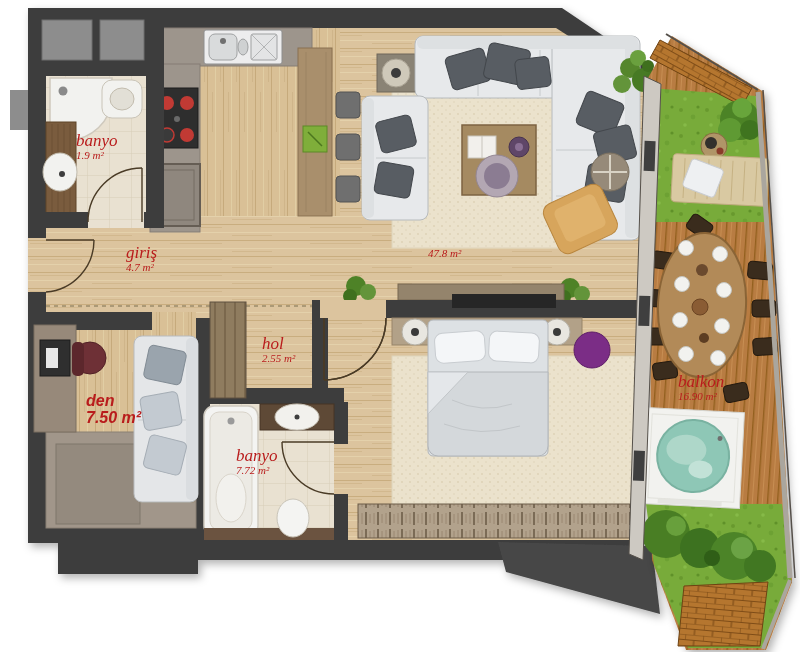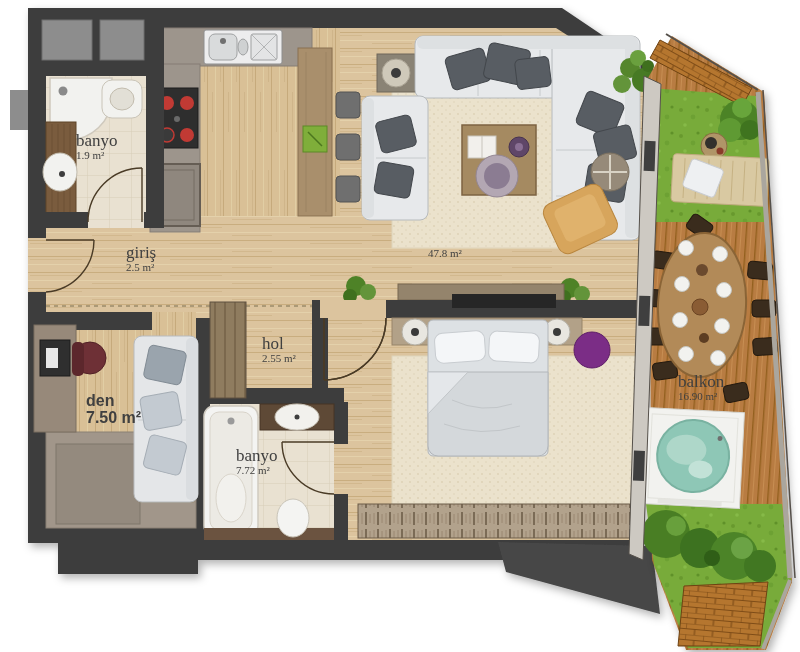--- a/index.html
+++ b/index.html
@@ -1,19 +1,19 @@
 <!DOCTYPE html>
 <html><head>
 <meta charset="utf-8">
 <style>
   html,body{margin:0;padding:0;background:#ffffff;}
   .stage{position:relative;width:800px;height:652px;background:#ffffff;overflow:hidden;
          font-family:"Liberation Serif", serif;}
   .stage svg{position:absolute;left:0;top:0;}
-  .lbl{position:absolute;transform:translate(0,-50%);text-align:left;color:#404040;line-height:1.08;pointer-events:none;}
+  .lbl{position:absolute;transform:translate(0,-50%);text-align:left;color:#b91c1c;line-height:1.08;pointer-events:none;font-style:italic;}
   .lbl .nm{font-size:17px;display:block;}
   .lbl .ar{font-size:11px;display:block;}
   .lbl.sans{font-family:"Liberation Sans", sans-serif;font-weight:bold;}
   .lbl.sans .nm{font-size:16px;margin-top:37px;}
   .lbl.sans .ar{font-size:16px;}
 </style>
 </head>
 <body>
 
 <div class="stage">
@@ -417,21 +417,21 @@
     <line x1="652" y1="86" x2="636" y2="552" stroke="#3f3f3f" stroke-width="11" stroke-dasharray="30 125" stro="" stroke-dashoffset="-55"></line>
   </g>
 </svg>
 
   <div class="lbl" style="left:76px;top:147px">
     <span class="nm">banyo</span>
     <span class="ar">1.9 m²</span>
   </div>
   <div class="lbl" style="left:126px;top:259px">
     <span class="nm">giriş</span>
-    <span class="ar">2.5 m²</span>
+    <span class="ar">4.7 m²</span>
   </div>
   <div class="lbl" style="left:428px;top:254px">
     <span class="ar">47.8 m²</span>
   </div>
   <div class="lbl sans" style="left:86px;top:391px">
     <span class="nm">den</span>
     <span class="ar">7.50 m²</span>
   </div>
   <div class="lbl" style="left:262px;top:350px">
     <span class="nm">hol</span>

